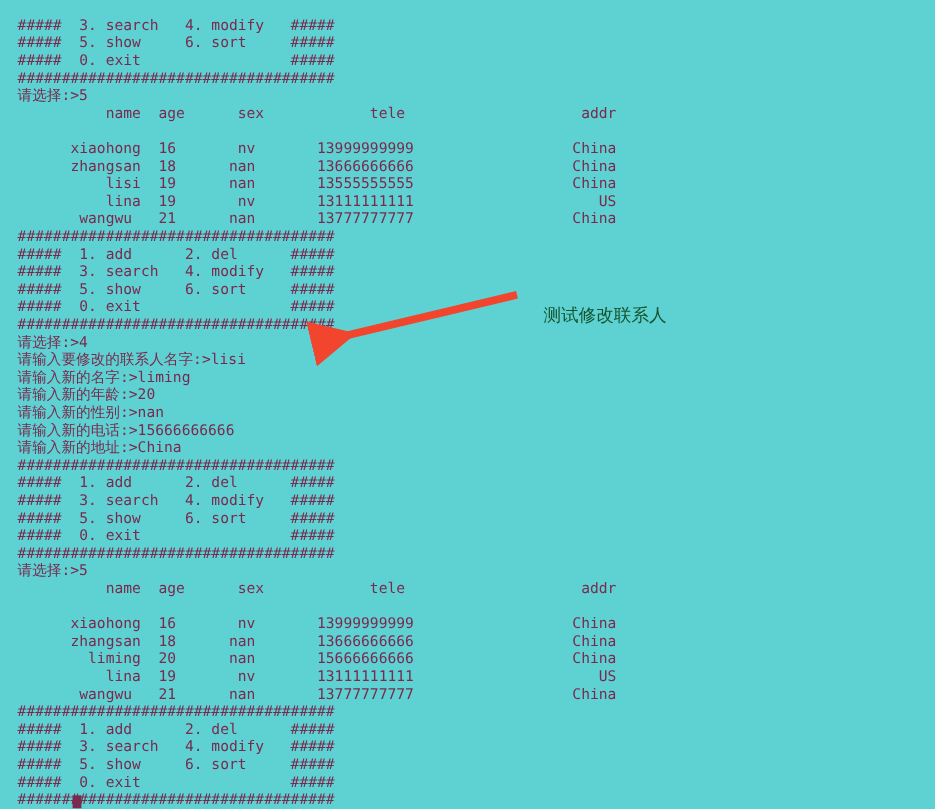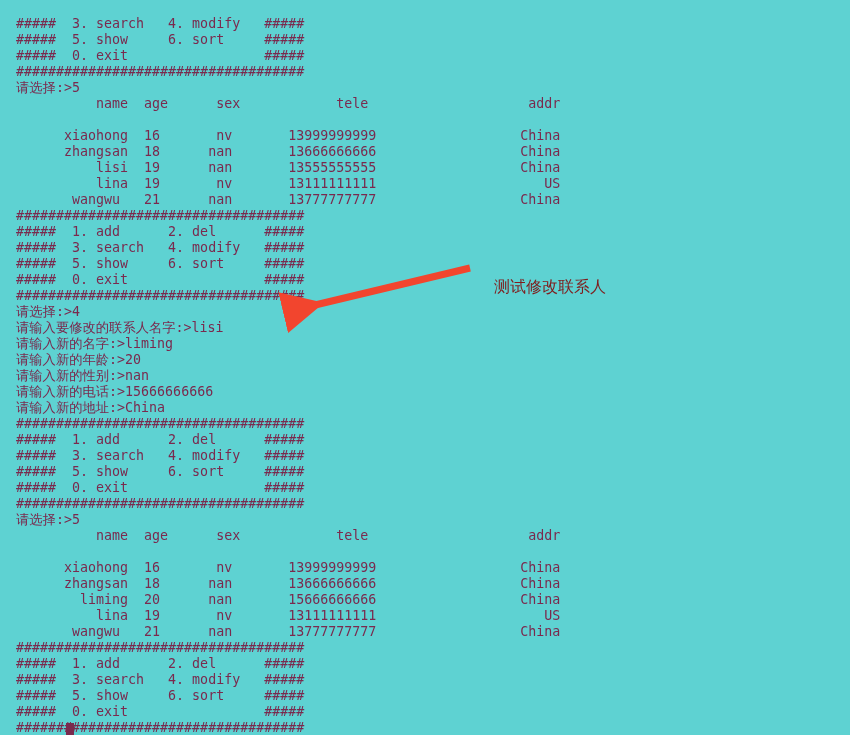--- a/index.html
+++ b/index.html
@@ -30,21 +30,21 @@
     font-family: "DejaVu Sans Mono", "Liberation Mono", monospace;
     font-size: 13.3px;
     line-height: 16px;
     color: #7a2a4e;
     white-space: pre;
     letter-spacing: 0px;
     -webkit-font-smoothing: none;
   }
   .annotation {
     position: absolute;
-    color: #7f1d1d;
+    color: #14532d;
     font-family: "DejaVu Sans", "Liberation Sans", sans-serif;
     font-size: 16px;
     line-height: 20px;
     white-space: pre;
   }
   .arrow-layer {
     position: absolute;
     left: 0;
     top: 0;
     width: 850px;

